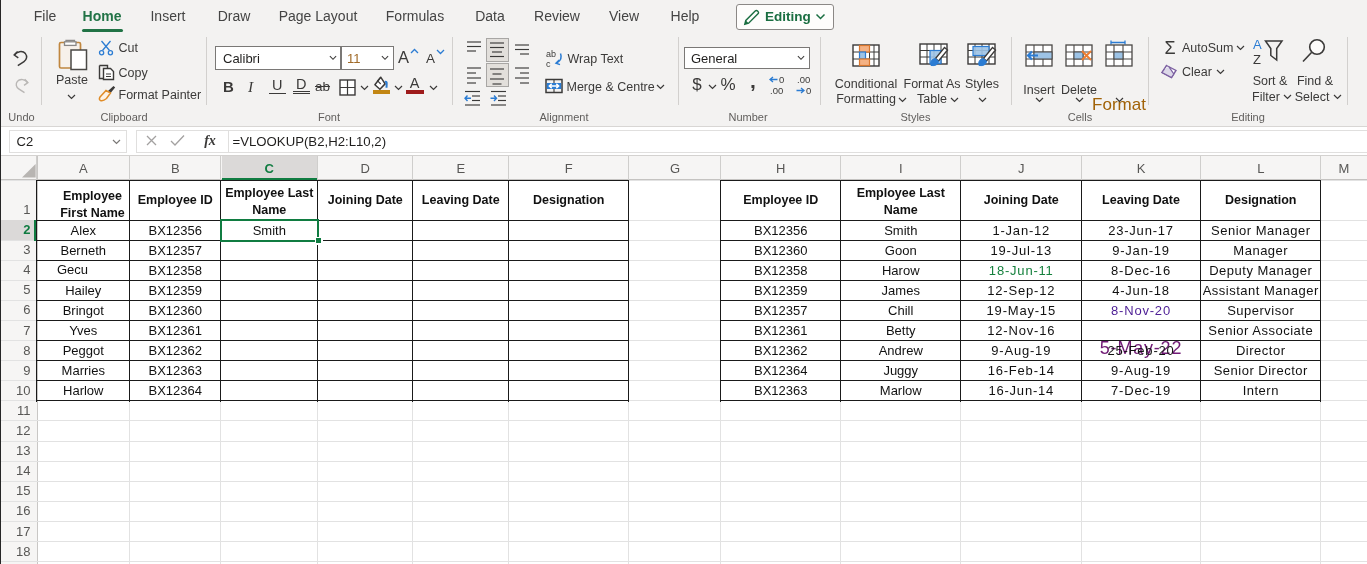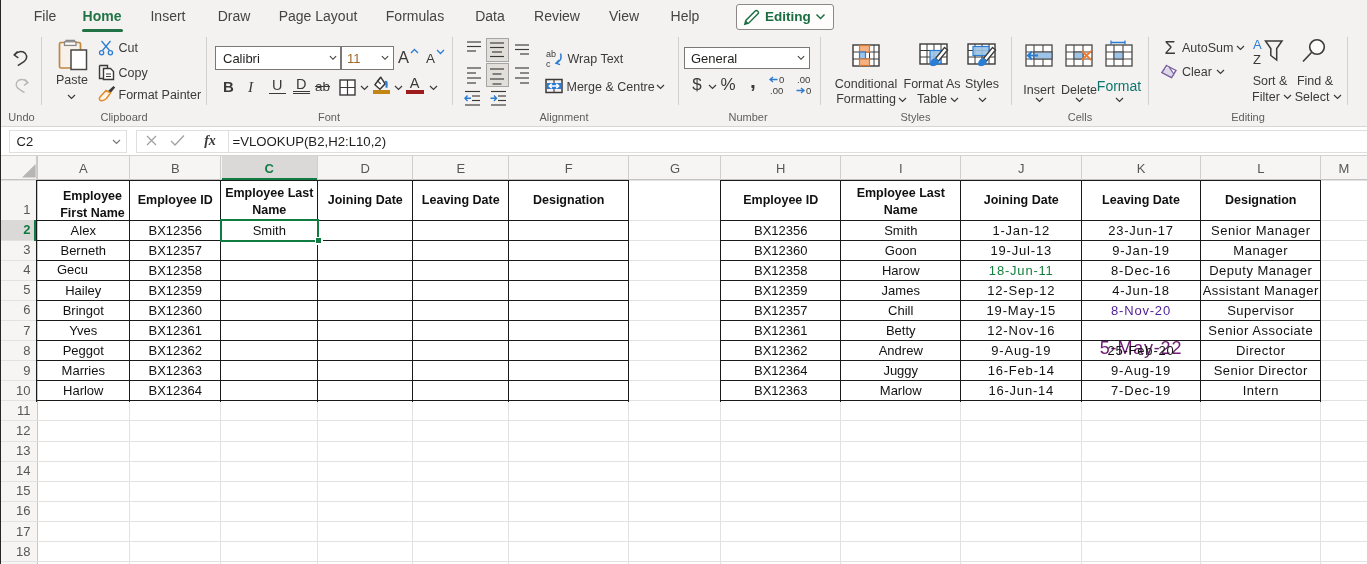--- a/index.html
+++ b/index.html
@@ -268,21 +268,21 @@
 <div class="ab ctr" style="left:1044px;top:82px;width:70px;height:15px;font-size:12.5px;color:#3b3a39">Delete</div>
 <svg class="ab" style="left:1074.5px;top:96.5px" width="9" height="6" viewBox="0 0 9 6">
     <path d="M1 1 L4.5 4.5 L8 1" fill="none" stroke="#3b3a39" stroke-width="1.2"></path>
   </svg>
 <svg class="ab" style="left:1105px;top:40px" width="28" height="27" viewBox="0 0 28 27">
     <path d="M6 2.5 L20 2.5 M6 0.5 L6 4.5 M20 0.5 L20 4.5" stroke="#2b7cd3" stroke-width="1.3"></path>
     <rect x="1" y="5" width="26" height="21" fill="#fff" stroke="#4a4846" stroke-width="1.3"></rect>
     <path d="M1 12 L27 12 M1 19 L27 19 M9 5 L9 26 M18 5 L18 26" stroke="#4a4846" stroke-width="1.1"></path>
     <rect x="9" y="12" width="9" height="7" fill="#9dc3e6" stroke="#4a4846" stroke-width="1"></rect>
   </svg>
-<div class="ab ctr" style="left:1084px;top:78px;width:70px;height:15px;font-size:14px;color:#0f766e">Format</div>
+<div class="ab ctr" style="left:1084px;top:97px;width:70px;height:15px;font-size:17px;color:#a16207">Format</div>
 <svg class="ab" style="left:1114.5px;top:96.5px" width="9" height="6" viewBox="0 0 9 6">
     <path d="M1 1 L4.5 4.5 L8 1" fill="none" stroke="#3b3a39" stroke-width="1.2"></path>
   </svg>
 <div class="ab ctr" style="left:1161px;top:39px;width:18px;height:18px;font-size:18px;color:#3b3a39">Σ</div>
 <div class="ab lft" style="left:1182px;top:40px;height:16px;font-size:12.5px;color:#3b3a39">AutoSum</div>
 <svg class="ab" style="left:1236px;top:45px" width="9" height="6" viewBox="0 0 9 6">
     <path d="M1 1 L4.5 4.5 L8 1" fill="none" stroke="#3b3a39" stroke-width="1.2"></path>
   </svg>
 <svg class="ab" style="left:1160px;top:63.5px" width="18" height="15" viewBox="0 0 18 15">
     <path d="M6.5 1.5 L16 6.5 L11.5 13.5 L2 8.5 Z" fill="#fff" stroke="#7b5fa0" stroke-width="1.4"></path>

